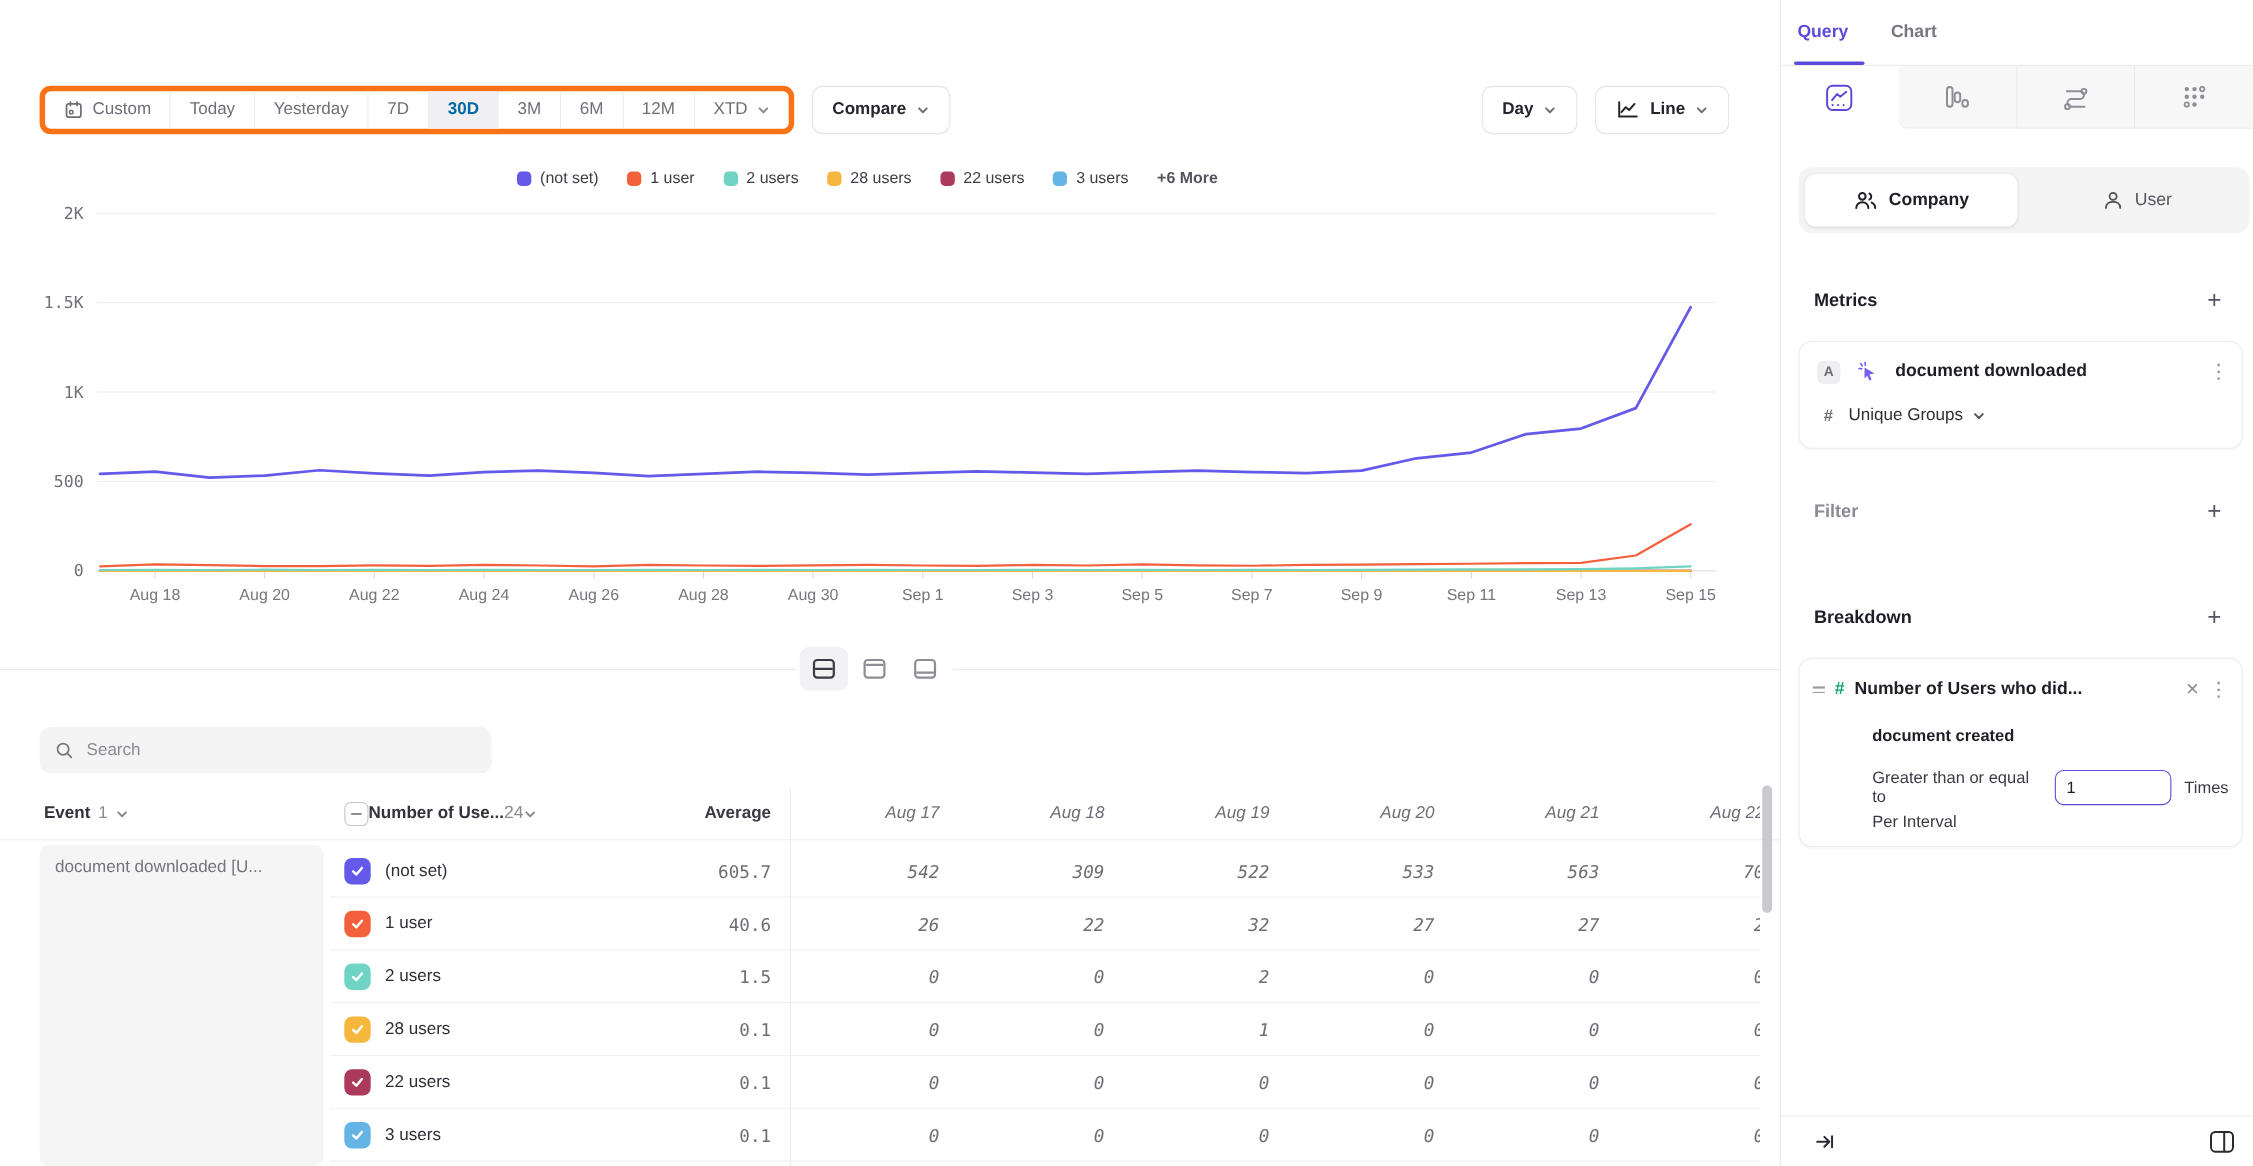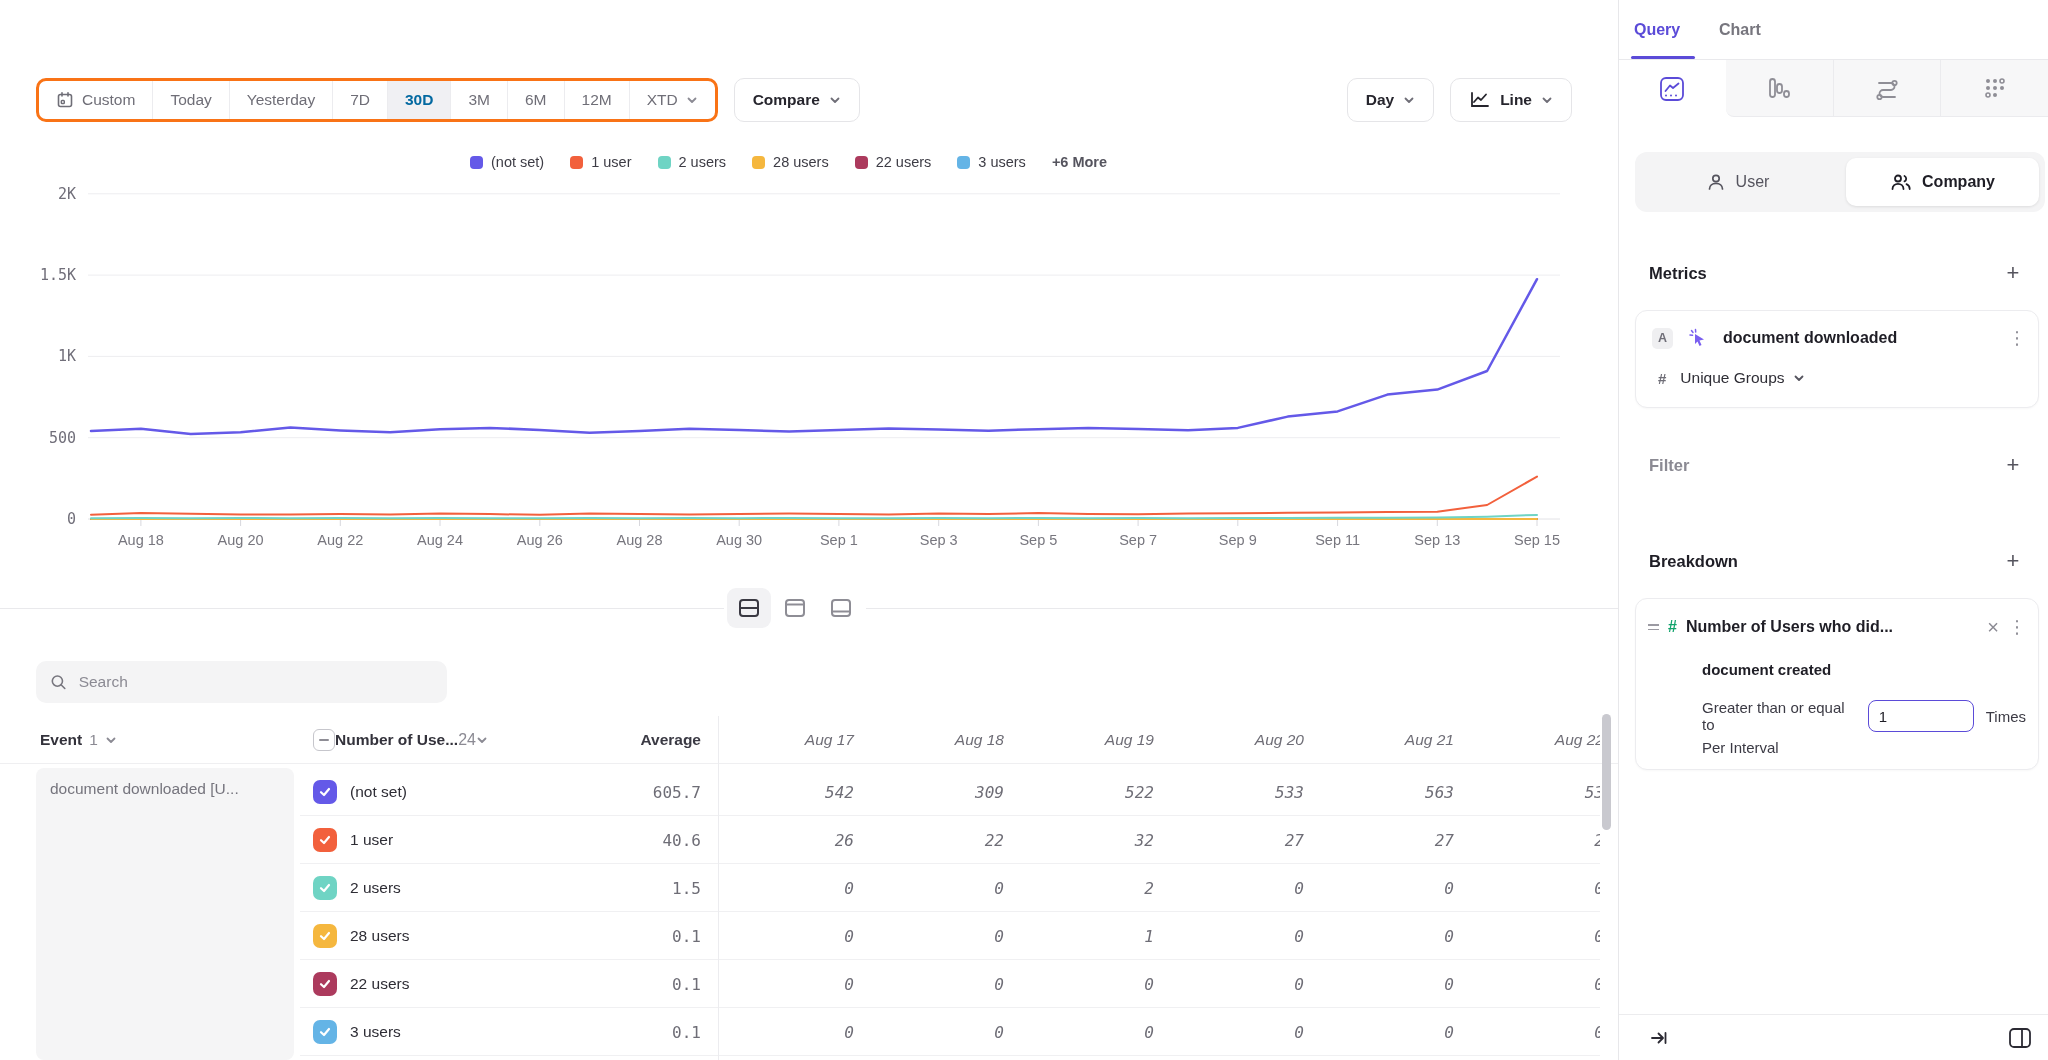--- a/index.html
+++ b/index.html
@@ -5,21 +5,21 @@
   * { margin:0; padding:0; box-sizing:border-box; }
   html,body { width:2048px; height:1060px; }
   body { position:relative; overflow:hidden; background:#fff;
          font-family:"Liberation Sans", sans-serif; color:#2B2A33; }
 
   
   .main { position:absolute; left:0; top:0; width:1618px; height:1060px; }
 
   .toolbar { position:absolute; left:0; top:78px; width:1618px; height:44px;
              display:flex; align-items:stretch; gap:16px; padding:0 46px 0 36px; }
-  .range-group { display:flex; border:3px solid #f97316; border-radius:10px; overflow:hidden; background:#fff; }
+  .range-group { display:flex; border:5px solid #f97316; border-radius:10px; overflow:hidden; background:#fff; }
   .range-item { display:flex; align-items:center; gap:8px; padding:0 17px; font-size:15.5px;
                 color:#6F6E77; border-right:1px solid #ECECEF; cursor:pointer; white-space:nowrap; }
   .range-item:last-child { border-right:none; }
   .range-item.selected { background:#F0F0F3; color:#0369a1; font-weight:700; }
   .btn { display:flex; align-items:center; gap:9px; padding:0 18px; border:1px solid #E5E5E8;
          border-radius:10px; background:#fff; font-size:15.5px; font-weight:600; color:#26252D;
          font-family:inherit; cursor:pointer; }
   .toolbar-right { margin-left:auto; display:flex; gap:16px; }
   .chev { flex:none; }
 
@@ -359,21 +359,21 @@
         </span>
         <span class="row-label">(not set)</span>
         <div class="row-avg mono">605.7</div>
         <div class="row-dates">
           <div class="dates-row">
             <div class="date-cell mono">542</div>
             <div class="date-cell mono">309</div>
             <div class="date-cell mono">522</div>
             <div class="date-cell mono">533</div>
             <div class="date-cell mono">563</div>
-            <div class="date-cell mono">53</div>
+            <div class="date-cell mono">70</div>
           </div>
         </div>
         <div class="row-line"></div>
       </div>
       <div class="t-row" style="top: 48px;">
         <span class="row-check" style="background:#F2603C">
           <svg width="14" height="14" viewBox="0 0 14 14">
             <path d="M3 7.2 L6 10 L11 4" fill="none" stroke="#fff" stroke-width="2.2" stroke-linecap="round" stroke-linejoin="round"></path>
           </svg>
         </span>
@@ -516,34 +516,34 @@
           <circle cx="6" cy="13" r="2" fill="#8F8E96"></circle>
           <circle cx="13" cy="13" r="2" fill="#8F8E96"></circle>
           <circle cx="20" cy="13" r="2" fill="#8F8E96"></circle>
           <circle cx="6" cy="20" r="2" fill="none" stroke="#8F8E96" stroke-width="1.6"></circle>
           <circle cx="13" cy="20" r="2" fill="#8F8E96"></circle>
         </svg>
     </div>
   </div>
 
   <div class="entity-toggle">
-    <div class="entity-opt">
-      <svg width="20" height="20" viewBox="0 0 20 20">
-          <circle cx="10" cy="6.5" r="3.2" fill="none" stroke="#55545E" stroke-width="1.7"></circle>
-          <path d="M3.5 17 c0-3.6 2.9-5.6 6.5-5.6 s6.5 2 6.5 5.6" fill="none" stroke="#55545E" stroke-width="1.7" stroke-linecap="round"></path>
-        </svg>
-      <span>User</span>
-    </div>
     <div class="entity-opt active">
       <svg width="22" height="20" viewBox="0 0 22 20">
           <circle cx="8" cy="6.5" r="3" fill="none" stroke="#1F1E26" stroke-width="1.8"></circle>
           <path d="M2.5 17 c0-3.3 2.6-5.2 5.5-5.2 s5.5 1.9 5.5 5.2" fill="none" stroke="#1F1E26" stroke-width="1.8" stroke-linecap="round"></path>
           <path d="M14.5 4 a3 3 0 0 1 0 5.4 M16.5 12.2 c2 .8 3.2 2.5 3.2 4.8" fill="none" stroke="#1F1E26" stroke-width="1.8" stroke-linecap="round"></path>
         </svg>
       <span>Company</span>
+    </div>
+    <div class="entity-opt">
+      <svg width="20" height="20" viewBox="0 0 20 20">
+          <circle cx="10" cy="6.5" r="3.2" fill="none" stroke="#55545E" stroke-width="1.7"></circle>
+          <path d="M3.5 17 c0-3.6 2.9-5.6 6.5-5.6 s6.5 2 6.5 5.6" fill="none" stroke="#55545E" stroke-width="1.7" stroke-linecap="round"></path>
+        </svg>
+      <span>User</span>
     </div>
   </div>
 
   <div class="section-head" style="top:264px">Metrics</div>
   <div class="plus-btn" style="top:260px">+</div>
 
   <div class="card" style="top:310px; height:98px">
     <div class="metric-row1">
       <span class="badge-a">A</span>
       <svg width="22" height="22" viewBox="0 0 22 22">

